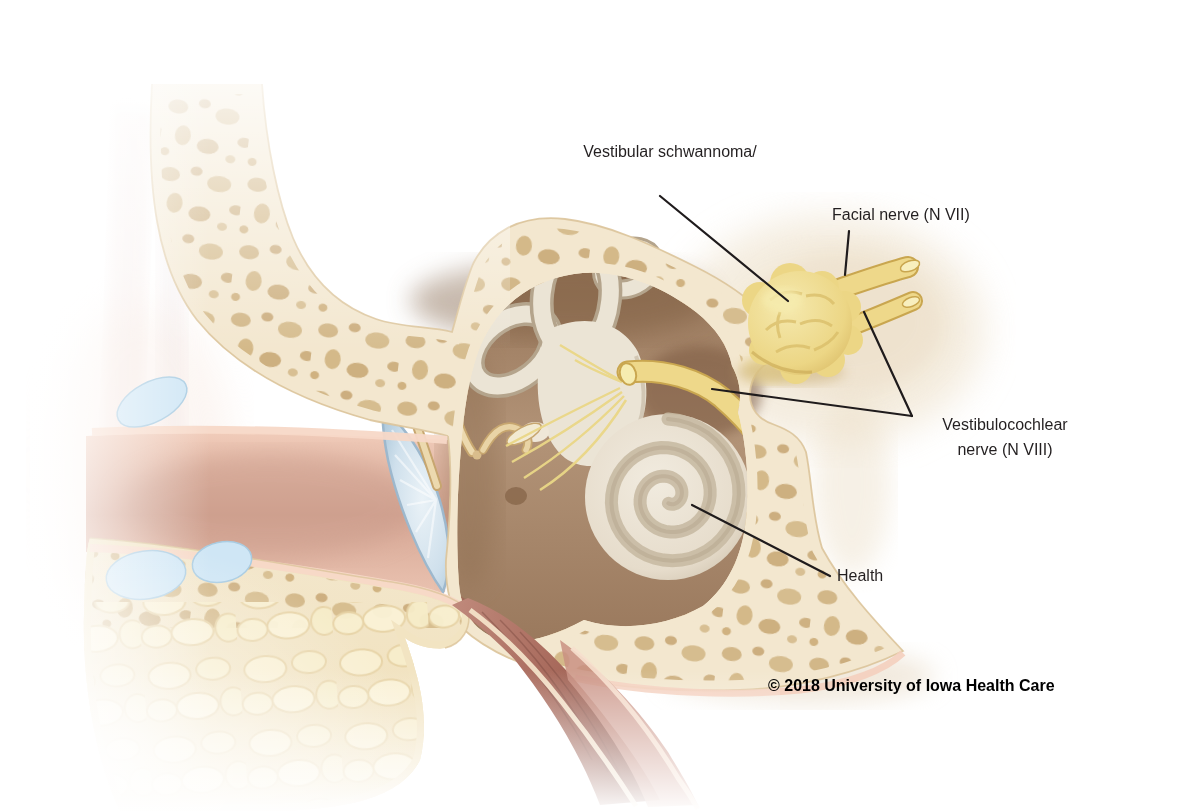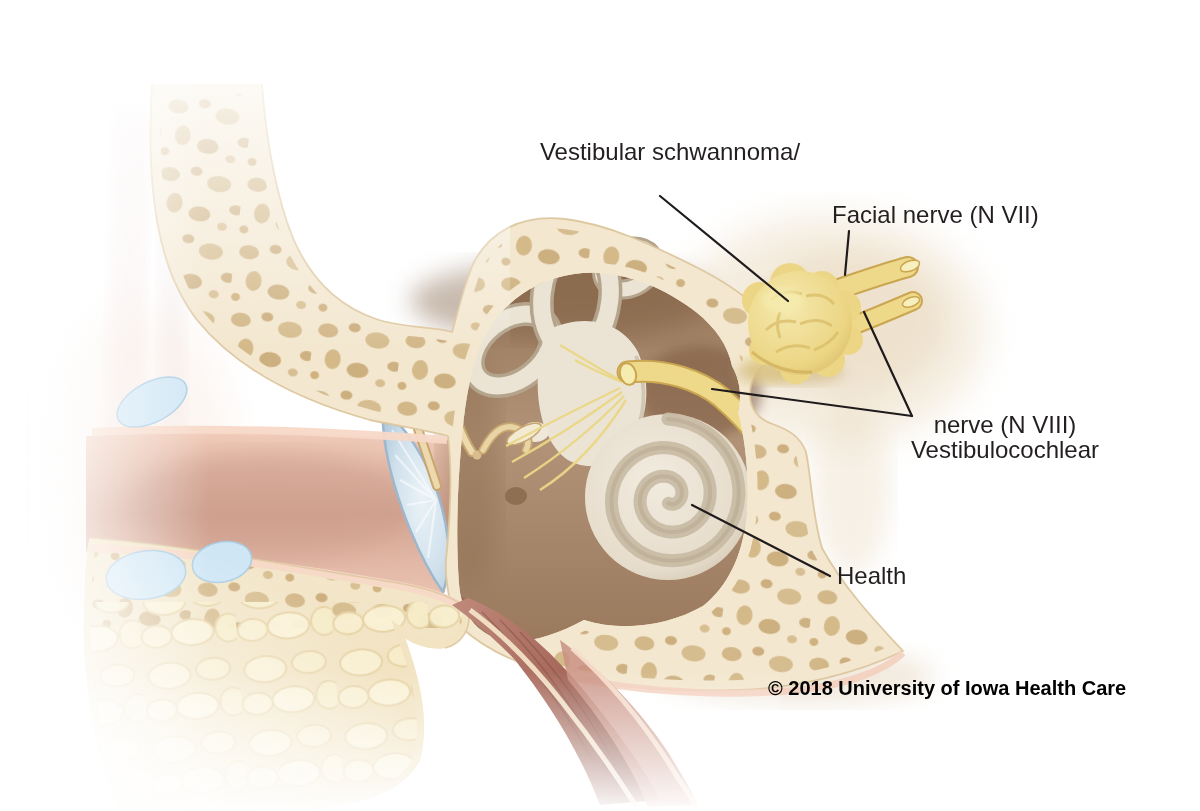--- a/index.html
+++ b/index.html
@@ -1,22 +1,22 @@
 <!DOCTYPE html>
 <html style="--background: #ffffff; --bone-cream: #f3e7cf; --bone-spot: #cdb07e; --bone-outline: #dcc49b; --cavity-brown: #a98b6d; --labyrinth-cream: #ebe4d5; --cochlea-shell: #e9e1d1; --nerve-yellow: #eed88a; --nerve-outline: #c9a64f; --tumor-yellow: #ecd685; --canal-pink: #d7a795; --lining-pink: #f7d8c7; --eardrum-blue: #c6dbe9; --cartilage-blue: #cfe6f5; --muscle-red: #a86a5c; --label-text: #231f20;"><head>
 <meta charset="utf-8">
 <style>
   html,body{margin:0;padding:0;background:#fff;}
   .stage{position:relative;width:1200px;height:811px;background:var(--background,#ffffff);overflow:hidden;
          font-family:"Liberation Sans", sans-serif;}
   .stage svg{position:absolute;left:0;top:0;}
-  .lbl{position:absolute;color:var(--label-text,#231f20);font-size:24px;line-height:25px;
+  .lbl{position:absolute;color:var(--label-text,#231f20);font-size:16px;line-height:25px;
        font-family:"Liberation Sans",sans-serif;white-space:nowrap;}
   .lbl.center{text-align:center;white-space:normal;}
-  .credit{position:absolute;color:#000;font-size:20px;font-weight:bold;white-space:nowrap;
+  .credit{position:absolute;color:#000;font-size:16px;font-weight:bold;white-space:nowrap;
           font-family:"Liberation Sans",sans-serif;}
 </style>
 </head>
 <body>
 
 <div class="stage">
 
 <svg width="1200" height="811" viewBox="0 0 1200 811">
   <defs>
     <linearGradient id="canalGrad" x1="0" y1="0" x2="0" y2="1">
@@ -293,21 +293,21 @@
   </g>
 </svg>
 
 <div class="lbl center" style="left:500px;top:139px;width:340px;">
   <div>Vestibular schwannoma/</div>
 </div>
 
 <div class="lbl" style="left:832px;top:202px;">Facial nerve (N VII)</div>
 
 <div class="lbl center" style="left:880px;top:412px;width:250px;">
+  <div>Vestibulocochlear</div>
   <div>nerve (N VIII)</div>
-  <div>Vestibulocochlear</div>
 </div>
 
 <div class="lbl" style="left:837px;top:563px;">Health</div>
 
 <div class="credit" style="left:768px;top:677px;">© 2018 University of Iowa Health Care</div>
 
 </div>
 
 </body></html>

